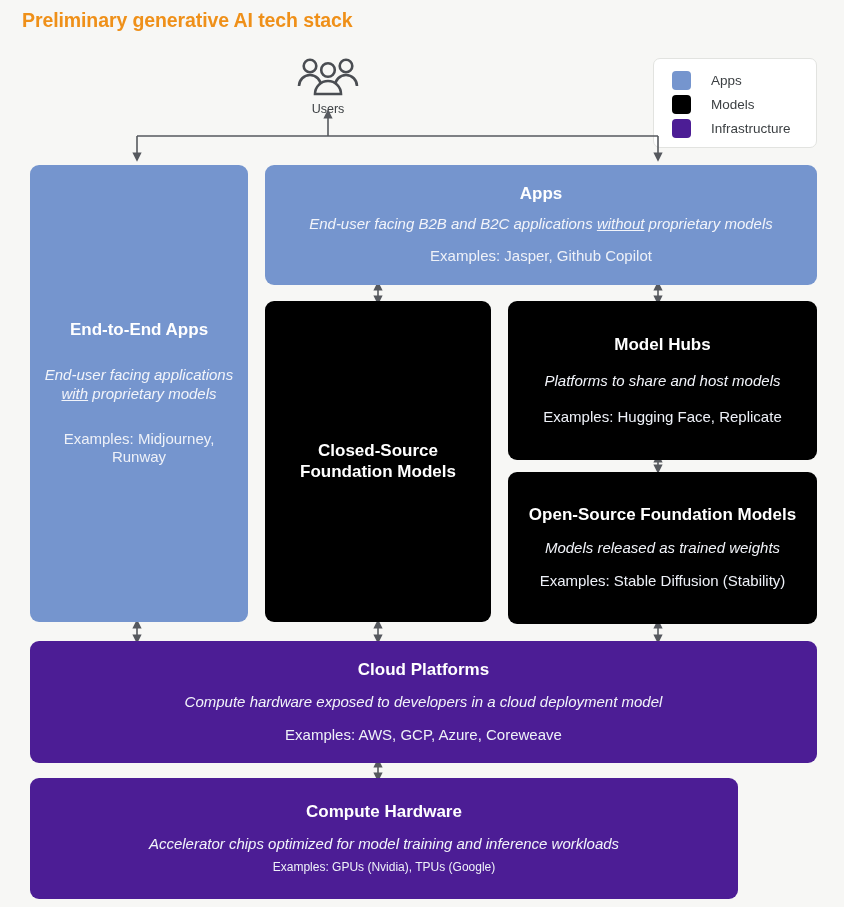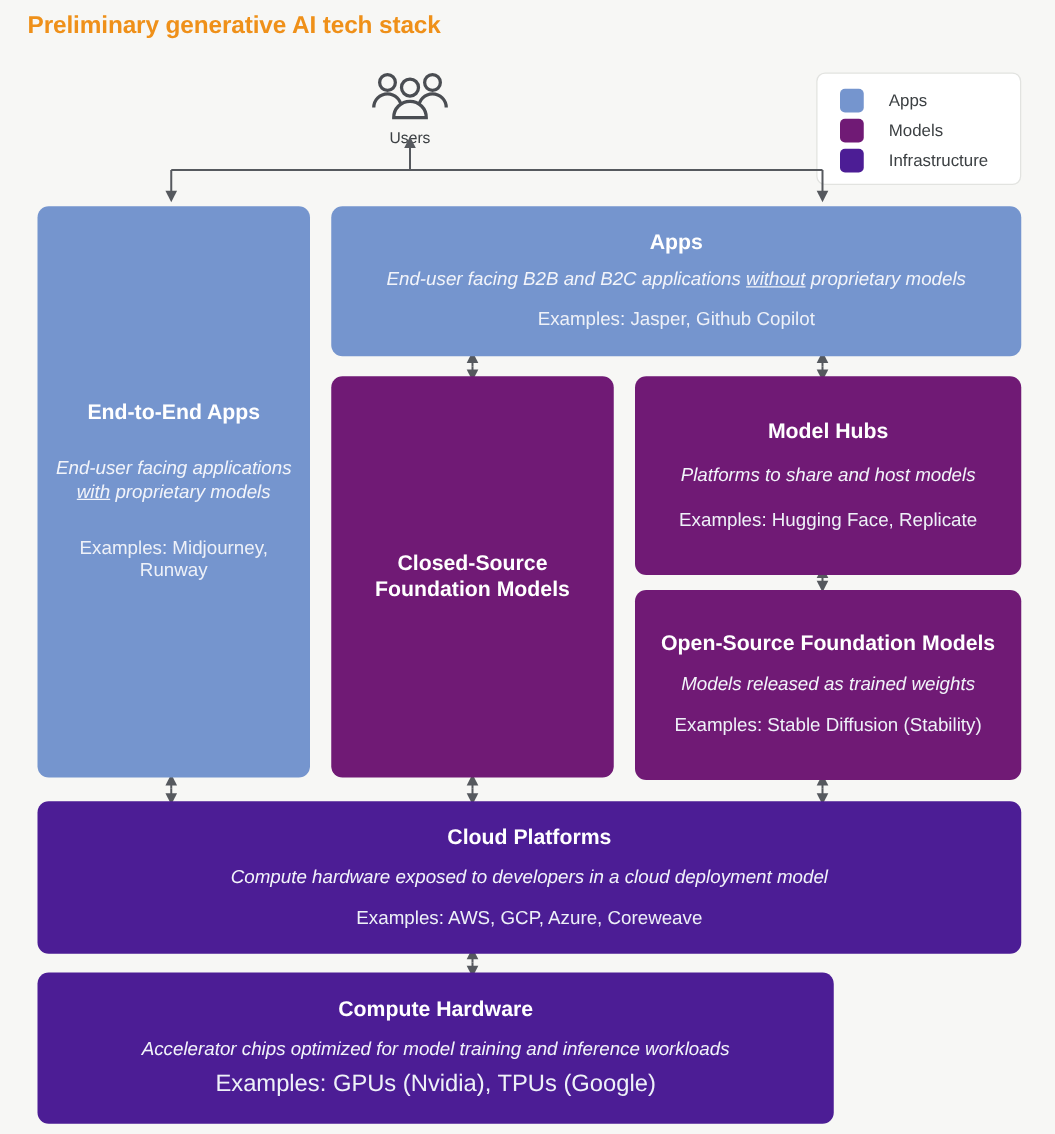--- a/index.html
+++ b/index.html
@@ -109,21 +109,21 @@
     line-height: 1.25;
     color: #f2f4fa;
   }
   .box .bx {
     line-height: 1.25;
     color: #eef1f8;
   }
   .u { text-decoration: underline; }
 
   .apps-c      { background: #7595ce; }
-  .models-c    { background: #701a75; }
+  .models-c    { background: #000000; }
   .infra-c     { background: #4c1d95; }
 
   
   #box-e2e {
     left: 30px; top: 165px; width: 218px; height: 457px;
   }
   #box-e2e .bt { font-size: 17px; }
   #box-e2e .bd { font-size: 15px; margin-top: 26px; }
   #box-e2e .bx { font-size: 15px; margin-top: 26px; }
 
@@ -156,25 +156,25 @@
   #box-open .bx { font-size: 15px; margin-top: 14px; }
 
   #box-cloud {
     left: 30px; top: 641px; width: 787px; height: 122px;
   }
   #box-cloud .bt { font-size: 17px; }
   #box-cloud .bd { font-size: 15px; margin-top: 13px; }
   #box-cloud .bx { font-size: 15px; margin-top: 14px; }
 
   #box-hw {
-    left: 30px; top: 778px; width: 637px; height: 121px; align-items: center;
+    left: 30px; top: 778px; width: 708px; height: 121px; align-items: center;
   }
   #box-hw .bt { font-size: 17px; }
   #box-hw .bd { font-size: 15px; margin-top: 13px; }
-  #box-hw .bx { font-size: 19px; margin-top: 6px; }
+  #box-hw .bx { font-size: 12px; margin-top: 6px; }
 </style>
 </head>
 <body>
 
 <div id="stage">
 
   <div class="title">Preliminary generative AI tech stack</div>
 
   <div class="legend">
     <div class="legend-row">

